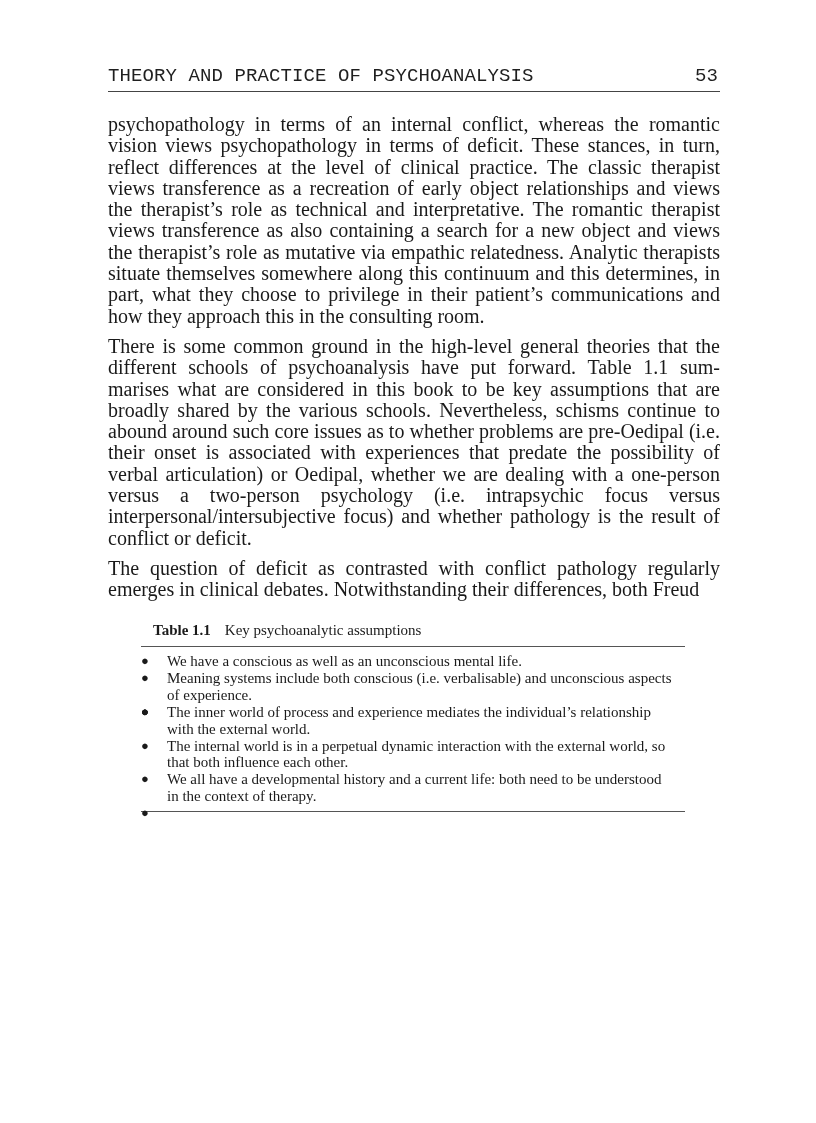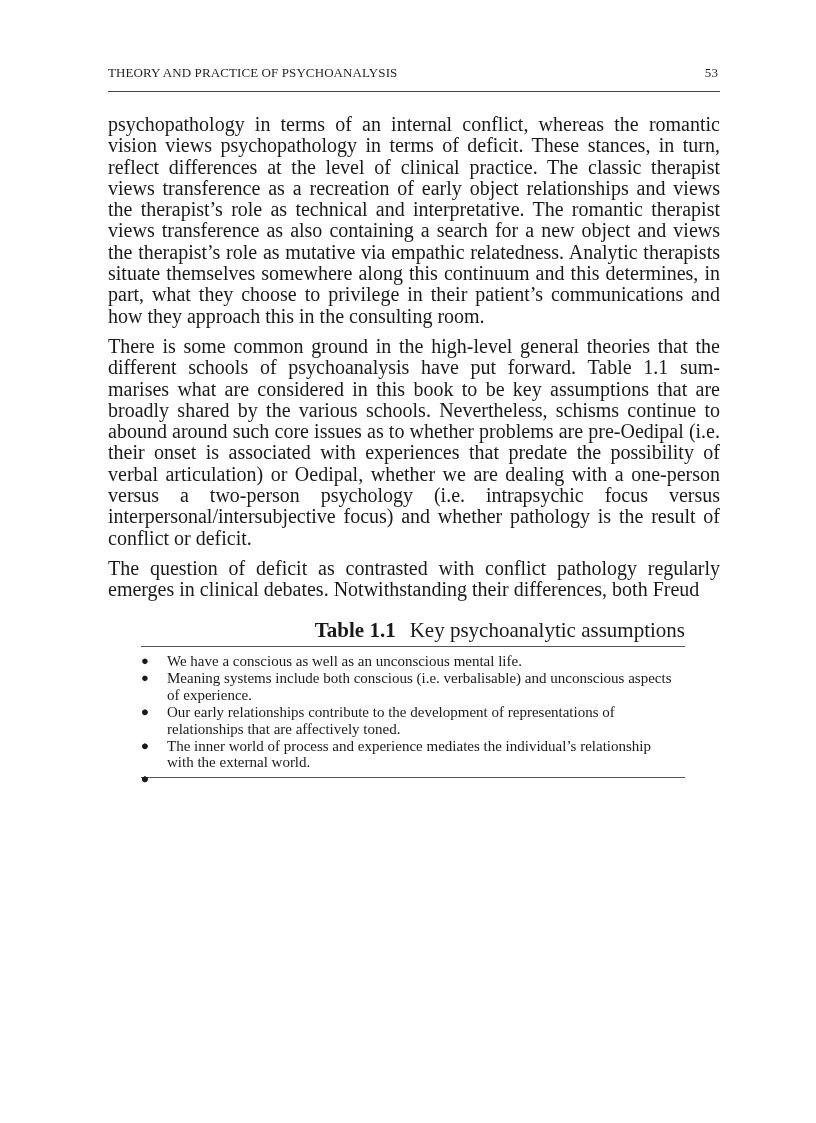--- a/index.html
+++ b/index.html
@@ -13,22 +13,22 @@
       position: relative;
       overflow: hidden;
       color: #1a1a1a;
     }
     .running-head {
       position: absolute;
       left: 108px;
       top: 63px;
       width: 612px;
       height: 26px;
-      font-family: Liberation Serif, serif;
-      font-size: 13px;
+      font-family: Liberation Mono, monospace;
+      font-size: 19px;
       letter-spacing: 0.1px;
       color: #1f1f1f;
     }
     .running-head .title {
       position: absolute;
       left: 0;
       top: 2px;
     }
     .running-head .page-num {
       position: absolute;
@@ -59,22 +59,22 @@
       margin: 0 0 9px 0;
     }
     .table-block {
       position: absolute;
       left: 141px;
       top: 621px;
       width: 544px;
       font-family: "Liberation Serif", "DejaVu Serif", serif;
     }
     .table-caption {
-      text-align: right;
-      font-size: 21px;
+      text-align: left;
+      font-size: 15px;
       line-height: 18px;
       padding-left: 12px;
     }
     .table-caption .label {
       font-weight: bold;
       margin-right: 14px;
     }
     .table-rule {
       border-top: 1px solid #555;
       height: 0;
@@ -120,21 +120,21 @@
 
 <div class="table-block">
   <div class="table-caption">
     <span class="label">Table 1.1</span><span>Key psychoanalytic assumptions</span>
   </div>
   <div class="table-rule top"></div>
   <ul class="table-list">
     <li><span class="bullet">●</span><span>We have a conscious as well as an unconscious mental life.</span></li>
     <li><span class="bullet">●</span><span>Meaning systems include both conscious (i.e. verbalisable) and unconscious aspects of experience.</span></li>
     <li><span class="bullet">●</span></li>
-    <li><span class="bullet">●</span><span>Our early relationships contribute to the development of representations of relationships that are affectively toned.</span></li>
+    <li><span class="bullet">●</span></li>
     <li><span class="bullet">●</span></li>
     <li><span class="bullet">●</span><span>The inner world of process and experience mediates the individual’s relationship with the external world.</span></li>
-    <li><span class="bullet">●</span></li>
-    <li><span class="bullet">●</span></li>
+    <li><span class="bullet">●</span><span>The internal world is in a perpetual dynamic interaction with the external world, so that both influence each other.</span></li>
+    <li><span class="bullet">●</span><span>We all have a developmental history and a current life: both need to be understood in the context of therapy.</span></li>
     <li><span class="bullet">●</span></li>
   </ul>
   <div class="table-rule"></div>
 </div>
 
 </body></html>

